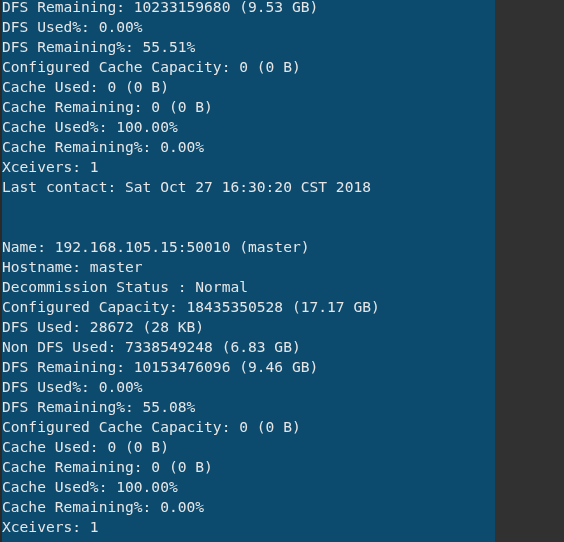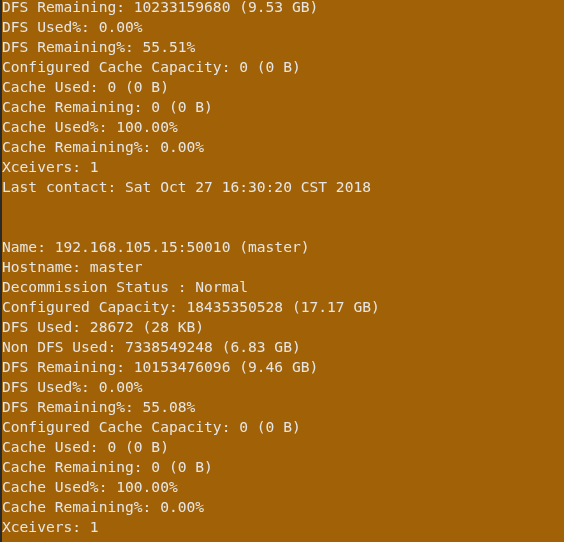--- a/index.html
+++ b/index.html
@@ -8,23 +8,23 @@
     background: #313131;
   }
   body {
     width: 564px;
     height: 542px;
     overflow: hidden;
     font-family: "DejaVu Sans Mono", "Liberation Mono", monospace;
   }
   #terminal {
     position: relative;
-    width: 564px;
+    width: 495px;
     height: 542px;
-    background: #a16207;
+    background: #0c4a6e;
     box-sizing: border-box;
     overflow: hidden;
   }
   
   #left-edge {
     position: absolute;
     left: 0;
     top: 0;
     width: 2px;
     height: 100%;

